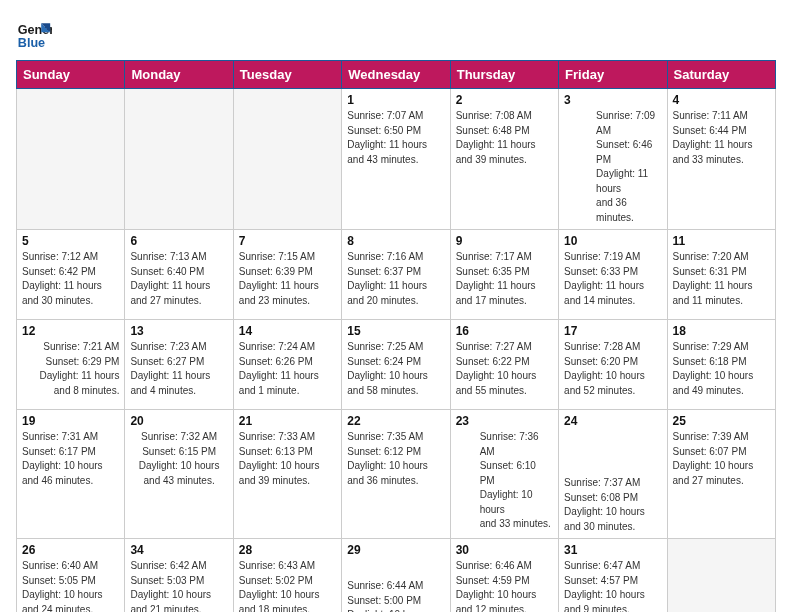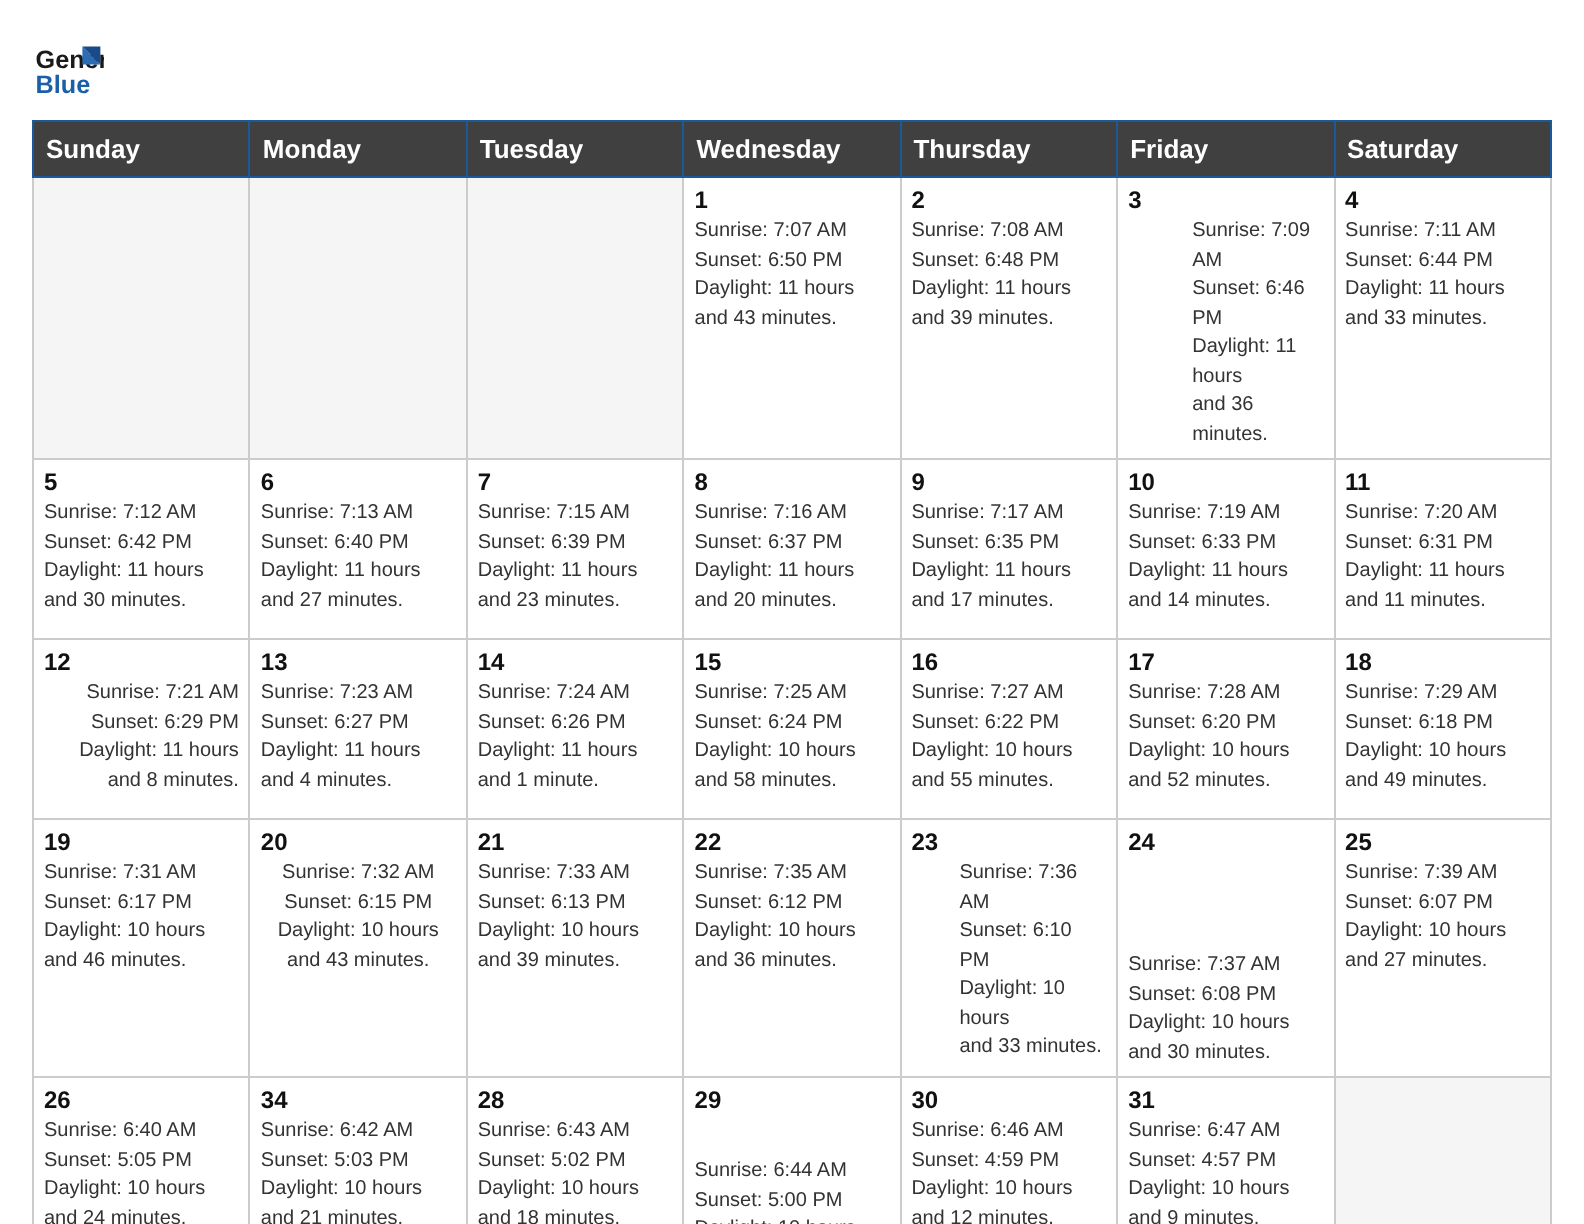--- a/index.html
+++ b/index.html
@@ -36,21 +36,21 @@
     .location {
       font-size: 15px;
       color: #333;
     }
     table {
       width: 100%;
       border-collapse: collapse;
       table-layout: fixed;
     }
     th {
-      background: #404040;
+      background: #be185d;
       color: #fff;
       text-align: left;
       padding: 6px 6px;
       font-size: 13px;
       font-weight: bold;
       border: 1px solid #1a5a9a;
     }
     td {
       vertical-align: top;
       padding: 4px 5px;

